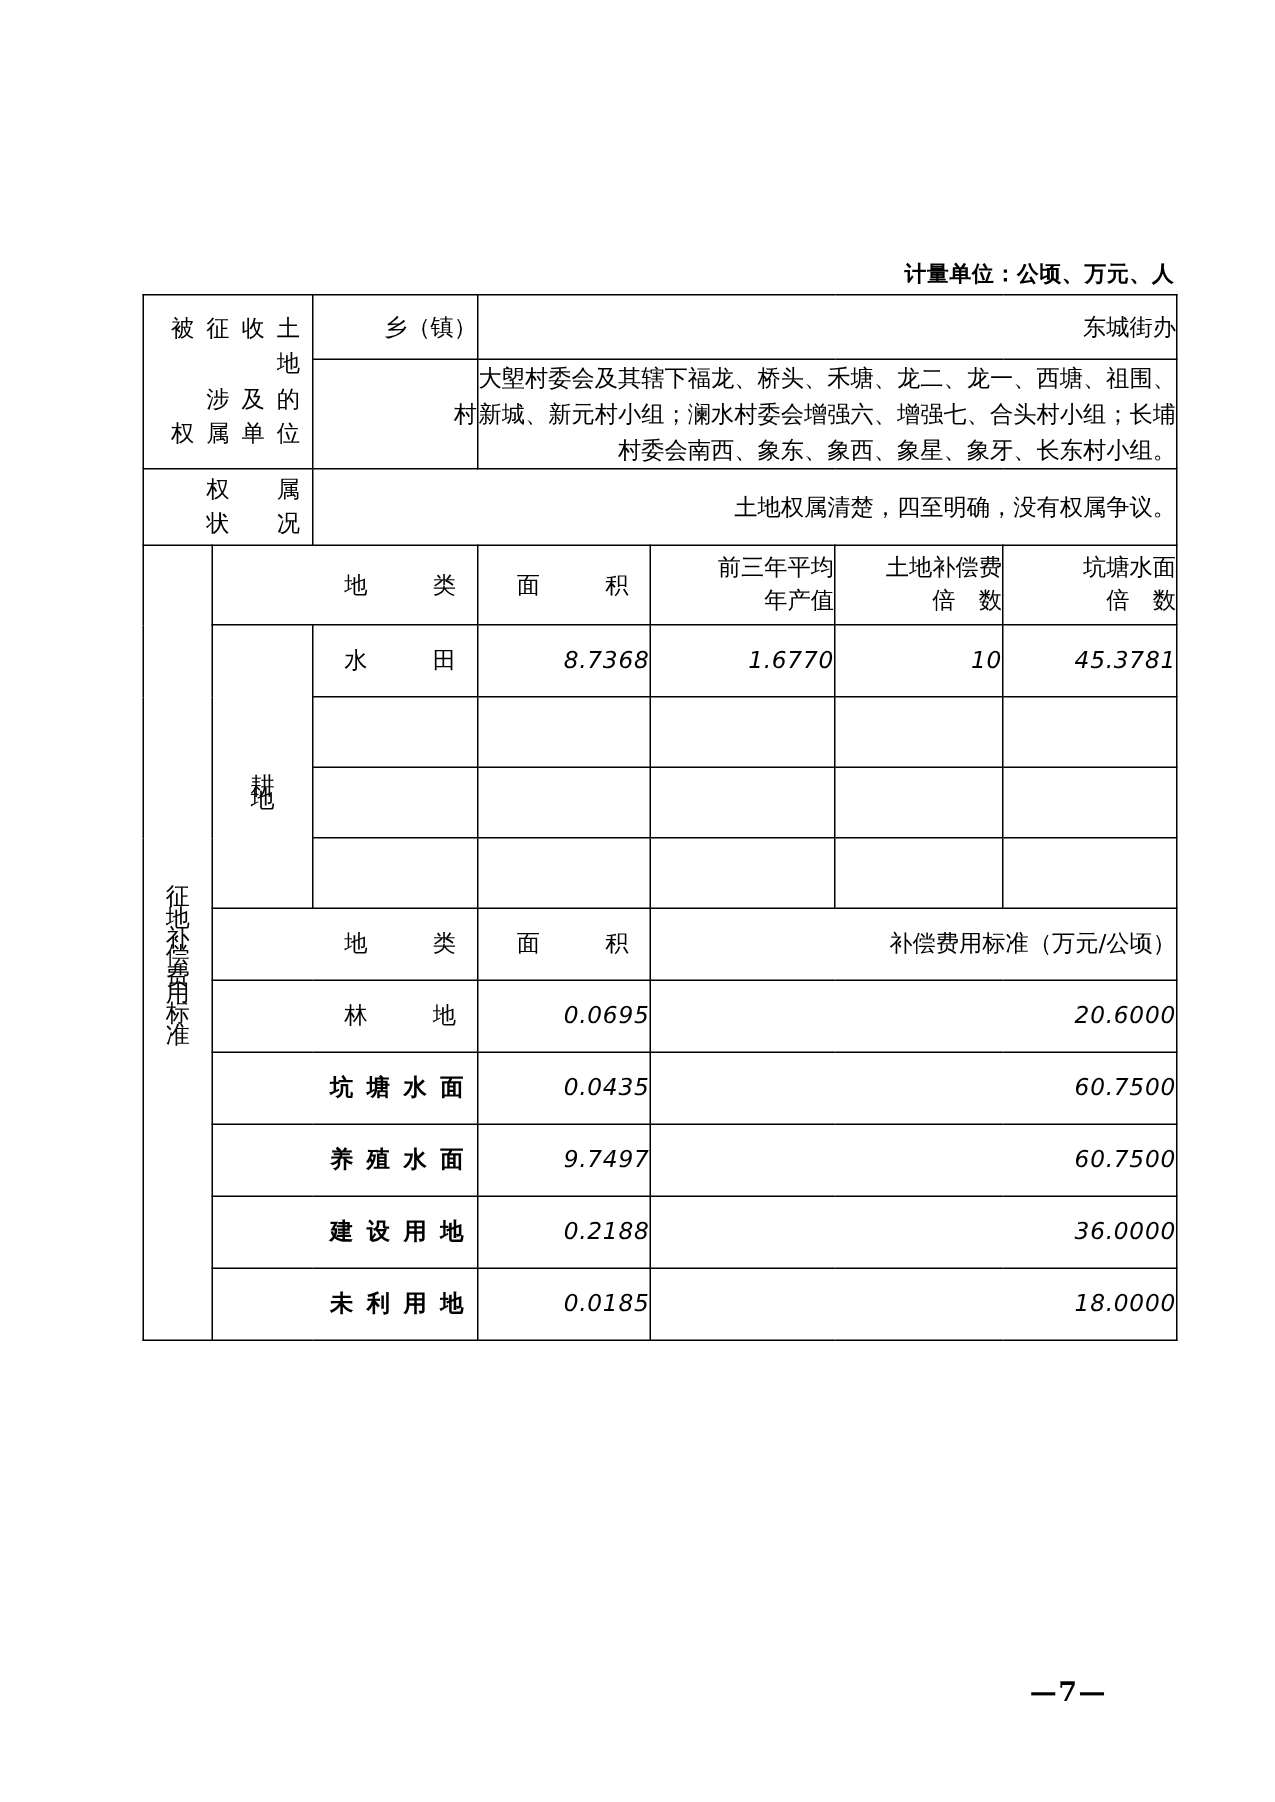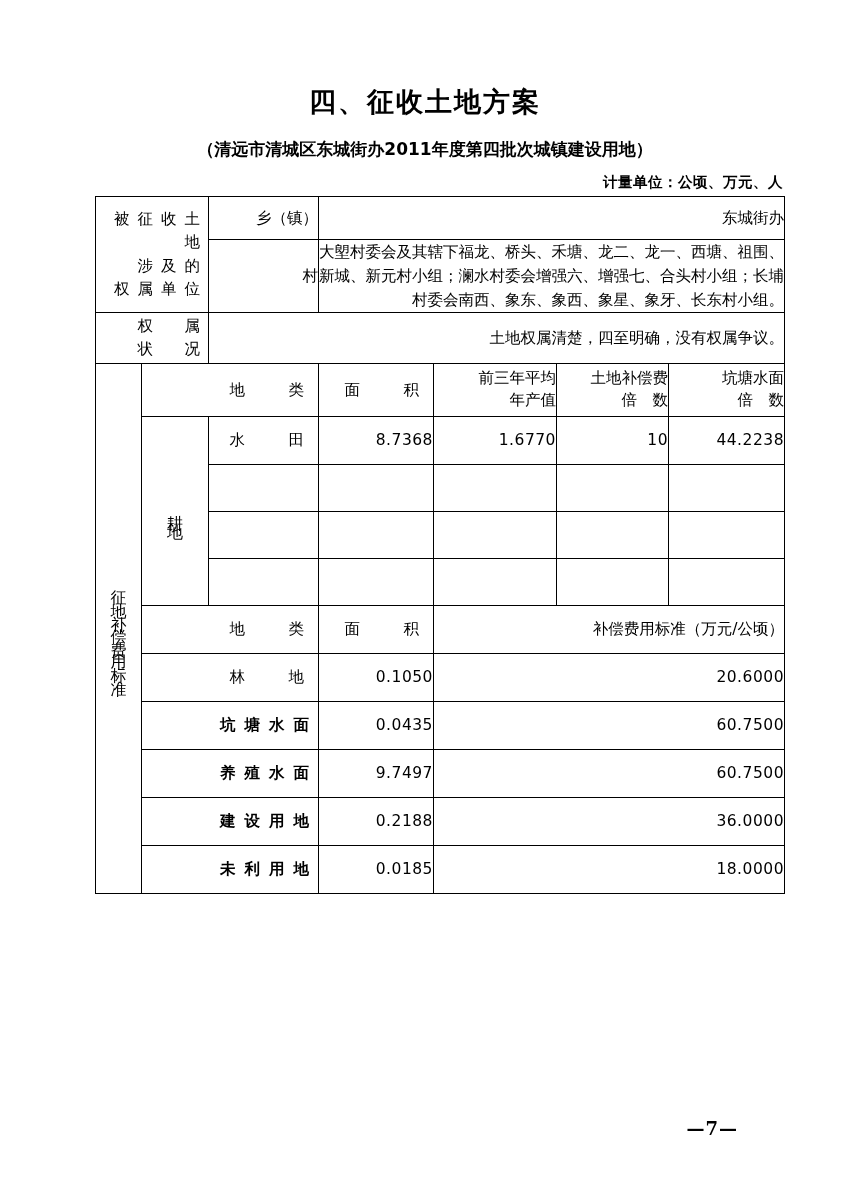--- a/index.html
+++ b/index.html
@@ -110,20 +110,21 @@
   .spaced-sm {
     letter-spacing: 9px;
     text-indent: 9px;
     display: inline-block;
     font-weight: bold;
   }
   .num {
     font-family: "DejaVu Serif", "Liberation Serif", serif;
     font-size: 15.5px;
     letter-spacing: 0.5px;
+    font-style: italic;
   }
   .hdr2 {
     display: block;
     line-height: 1.4;
   }
   .hdr2 span { display: block; }
 
   
   .page-num {
     position: absolute;
@@ -133,22 +134,20 @@
     font-family: "DejaVu Serif", "Liberation Serif", serif;
     font-weight: bold;
     letter-spacing: 1px;
   }
 </style>
 </head>
 <body>
 
 <div class="page">
 
-  <div class="doc-title">四、征收土地方案</div>
-  <div class="doc-subtitle">（清远市清城区东城街办2011年度第四批次城镇建设用地）</div>
   <div class="unit-line">计量单位：公顷、万元、人</div>
 
   <div class="tbl-wrap">
     <table class="doc">
       <colgroup>
         <col style="width:46px">
         <col style="width:67px">
         <col style="width:110px">
         <col style="width:115px">
         <col style="width:123px">
@@ -213,21 +212,21 @@
         <tr>
           <td rowspan="4" style="padding:0">
             <span class="vtext vtext-tight">耕地</span>
           </td>
           <td class="pad" style="height:47px">
             <span class="spaced">水　田</span>
           </td>
           <td class="pad num">8.7368</td>
           <td class="pad num">1.6770</td>
           <td class="pad num">10</td>
-          <td class="pad num">44.2238</td>
+          <td class="pad num">45.3781</td>
         </tr>
 
         <tr>
           <td class="pad" style="height:46px"></td>
           <td class="pad num"></td>
           <td class="pad num"></td>
           <td class="pad num"></td>
           <td class="pad num"></td>
         </tr>
 
@@ -254,21 +253,21 @@
           <td class="pad">
             <span class="spaced">面　积</span>
           </td>
           <td class="pad" colspan="3">补偿费用标准（万元/公顷）</td>
         </tr>
 
         <tr>
           <td class="pad" colspan="2" style="height:47px">
             <span class="spaced">林　地</span>
           </td>
-          <td class="pad num">0.1050</td>
+          <td class="pad num">0.0695</td>
           <td class="pad num" colspan="3">20.6000</td>
         </tr>
 
         <tr>
           <td class="pad" colspan="2" style="height:47px">
             <span class="spaced-sm">坑塘水面</span>
           </td>
           <td class="pad num">0.0435</td>
           <td class="pad num" colspan="3">60.7500</td>
         </tr>

